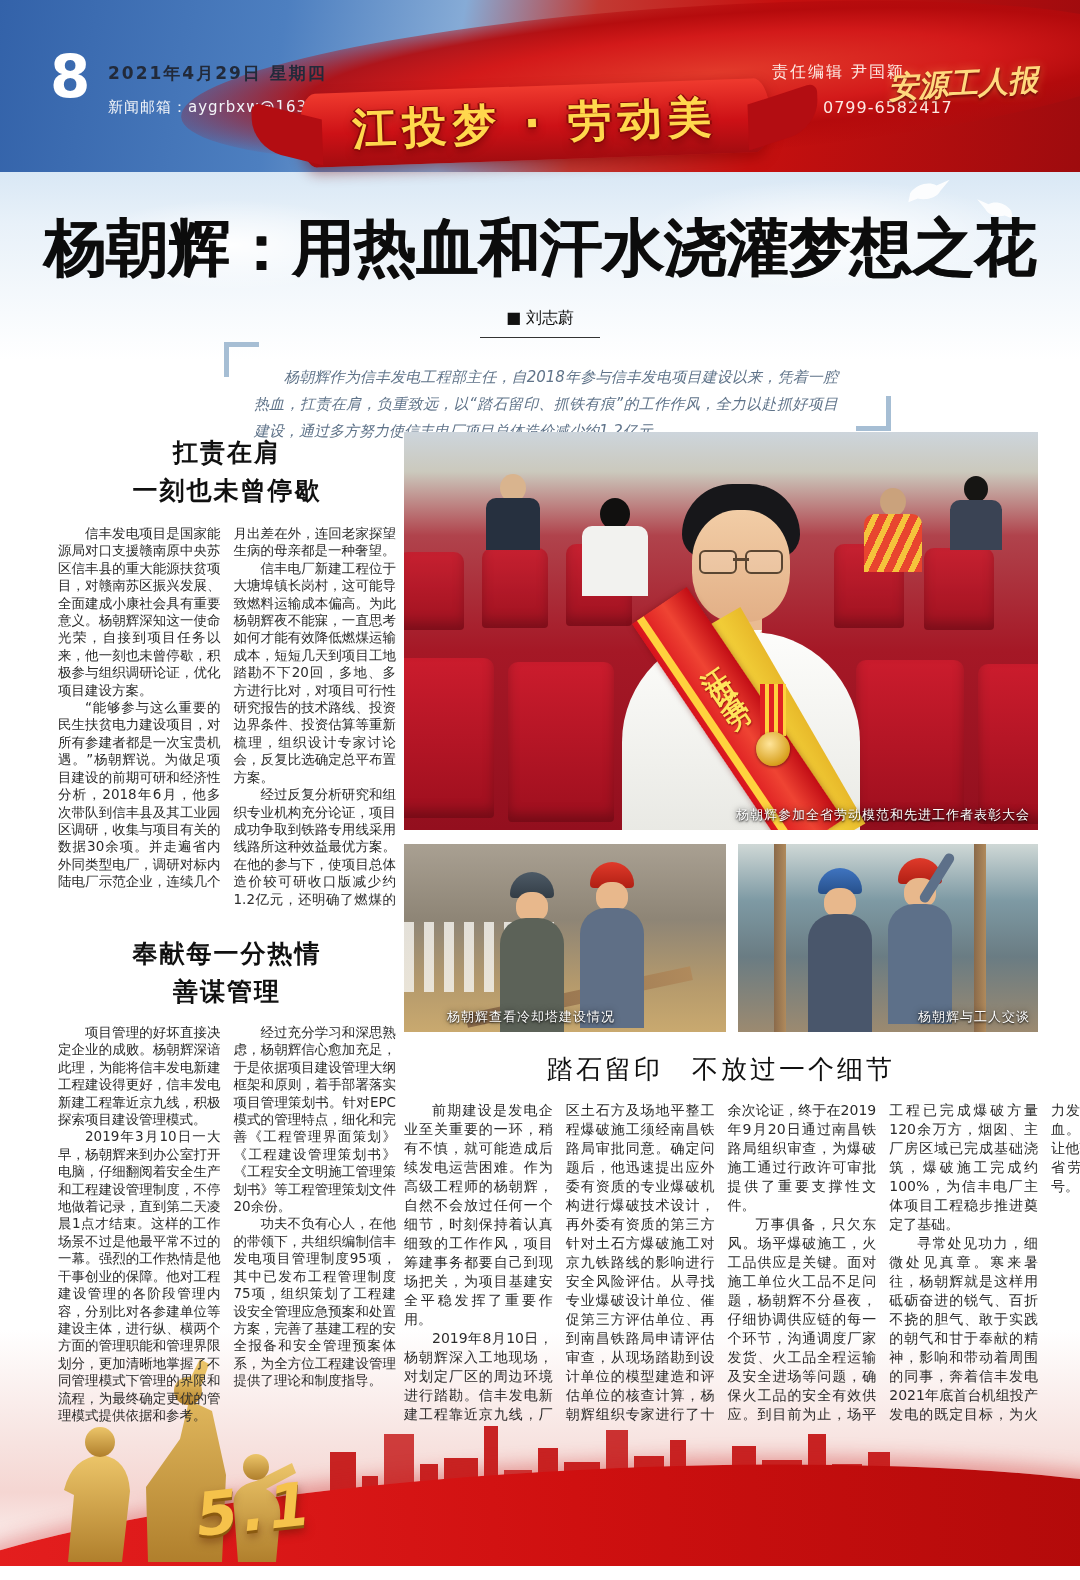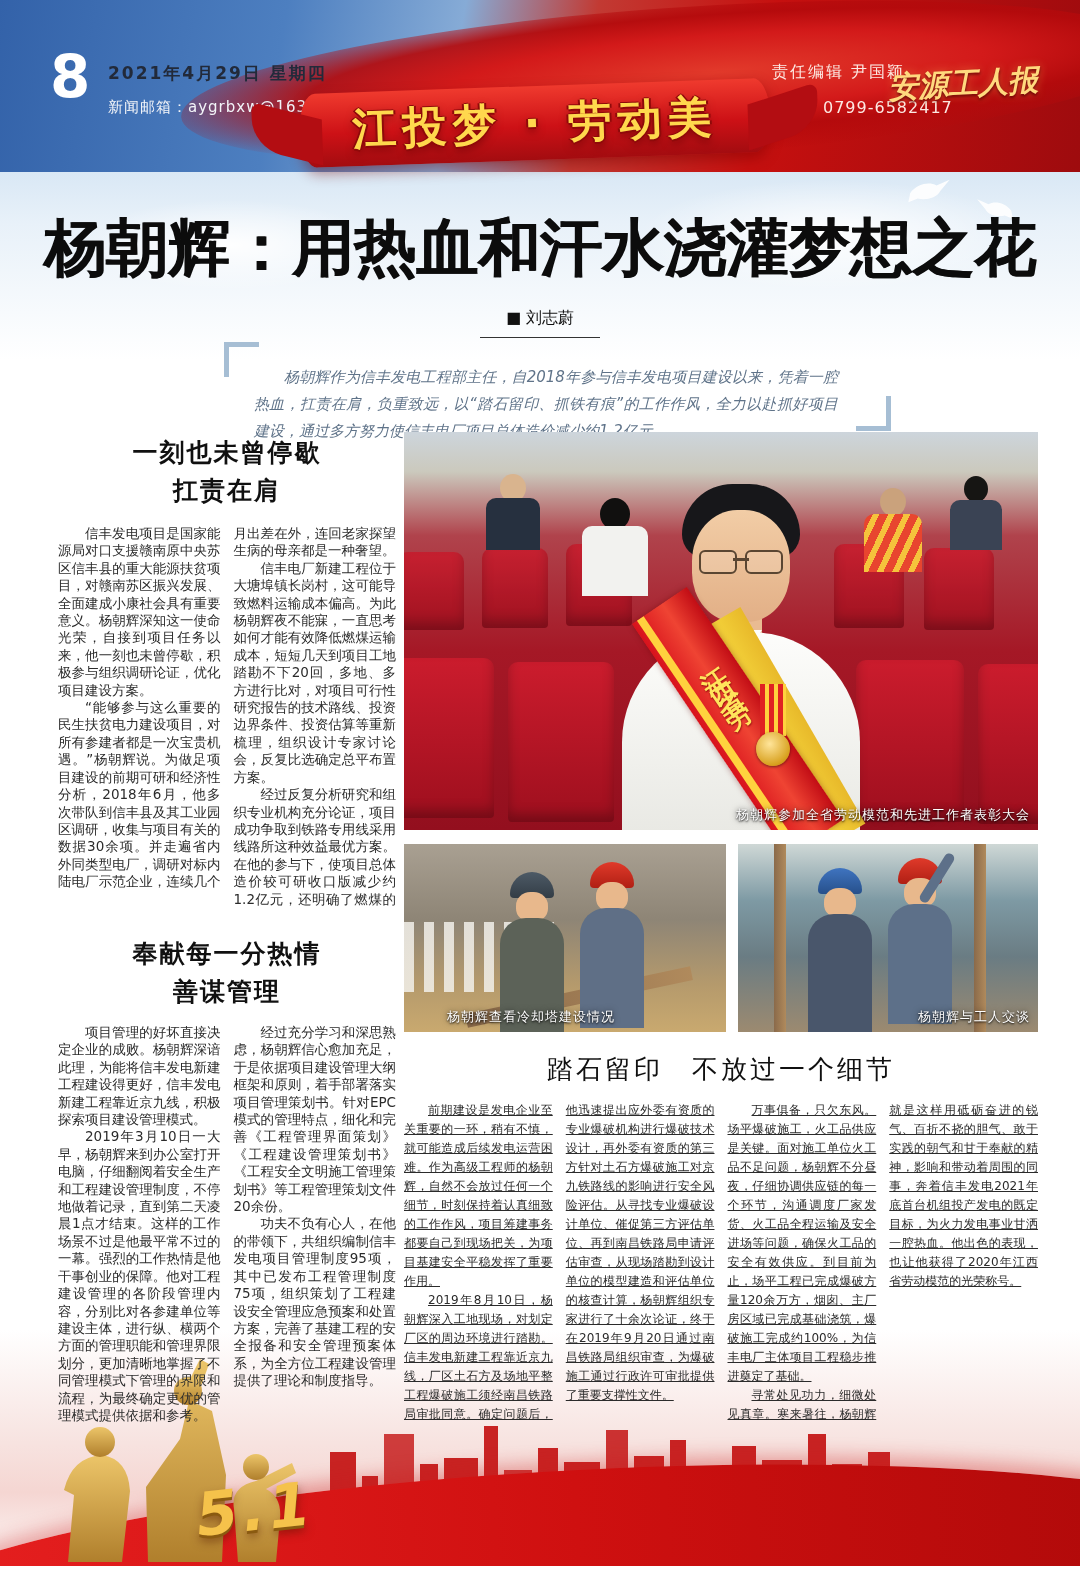--- a/index.html
+++ b/index.html
@@ -45,21 +45,21 @@
     font-size:15px;line-height:1.8;font-style:italic;color:#5f7389;text-align:justify;}
   .intro p{margin:16px;text-indent:2em;}
   .corner{position:absolute;width:30px;height:30px;z-index:2;}
   .corner.tl{left:224px;top:342px;border-left:5px solid #a6bed4;border-top:5px solid #a6bed4;}
   .corner.br{left:856px;top:396px;border-right:5px solid #a6bed4;border-bottom:5px solid #a6bed4;}
   
   .sec-heading{font-size:25px;font-weight:900;color:#101010;text-align:center;line-height:1.5;letter-spacing:2px;}
   .body-text{text-align:justify;color:#2b2b2b;}
   .body-text p{margin:0;text-indent:2em;}
   .cols2{columns:2;column-gap:13px;column-fill:auto;font-size:13.5px;line-height:17.4px;}
-  .cols4{columns:4;column-gap:13px;column-fill:auto;font-size:12px;line-height:19px;text-decoration:underline;}
+  .cols4{columns:4;column-gap:13px;column-fill:auto;font-size:14px;line-height:19px;}
   .left-block{position:absolute;left:58px;top:434px;width:338px;z-index:3;}
   .sec1-body{height:386px;margin-top:16px;}
   .sec2-head{margin-top:24px;}
   .sec2-body{height:402px;margin-top:14px;}
   .right-block{position:absolute;left:404px;top:432px;width:634px;z-index:3;}
   .sec3-heading{margin-top:20px;font-size:26px;font-weight:400;text-align:center;letter-spacing:3px;color:#101010;}
   .sec3-body{height:334px;margin-top:14px;}
   
   .photo{position:relative;overflow:hidden;background:#9c1b26;}
   .main-photo{width:634px;height:398px;
@@ -151,22 +151,22 @@
   <div class="byline"><span>■ 刘志蔚</span></div>
 
   <div class="corner tl"></div>
   <div class="corner br"></div>
   <div class="intro">
       <p>杨朝辉作为信丰发电工程部主任，自2018年参与信丰发电项目建设以来，凭着一腔热血，扛责在肩，负重致远，以“踏石留印、抓铁有痕”的工作作风，全力以赴抓好项目建设，通过多方努力使信丰电厂项目总体造价减少约1.2亿元。</p>
     </div>
 
   <div class="left-block">
     <div class="sec-heading">
+      <div>扛责在肩</div>
       <div>一刻也未曾停歇</div>
-      <div>扛责在肩</div>
     </div>
     <div class="body-text cols2 sec1-body">
       <p>信丰发电项目是国家能源局对口支援赣南原中央苏区信丰县的重大能源扶贫项目，对赣南苏区振兴发展、全面建成小康社会具有重要意义。杨朝辉深知这一使命光荣，自接到项目任务以来，他一刻也未曾停歇，积极参与组织调研论证，优化项目建设方案。</p>
       <p>“能够参与这么重要的民生扶贫电力建设项目，对所有参建者都是一次宝贵机遇。”杨朝辉说。为做足项目建设的前期可研和经济性分析，2018年6月，他多次带队到信丰县及其工业园区调研，收集与项目有关的数据30余项。并走遍省内外同类型电厂，调研对标内陆电厂示范企业，连续几个月出差在外，连回老家探望生病的母亲都是一种奢望。</p>
       <p>信丰电厂新建工程位于大塘埠镇长岗村，这可能导致燃料运输成本偏高。为此杨朝辉夜不能寐，一直思考如何才能有效降低燃煤运输成本，短短几天到项目工地踏勘不下20回，多地、多方进行比对，对项目可行性研究报告的技术路线、投资边界条件、投资估算等重新梳理，组织设计专家讨论会，反复比选确定总平布置方案。</p>
       <p>经过反复分析研究和组织专业机构充分论证，项目成功争取到铁路专用线采用线路所这种效益最优方案。在他的参与下，使项目总体造价较可研收口版减少约1.2亿元，还明确了燃煤的供应路径，为项目后续节约成本奠定了扎实的基础。</p>
     </div>
     <div class="sec-heading sec2-head">
       <div>奉献每一分热情</div>
       <div>善谋管理</div>

